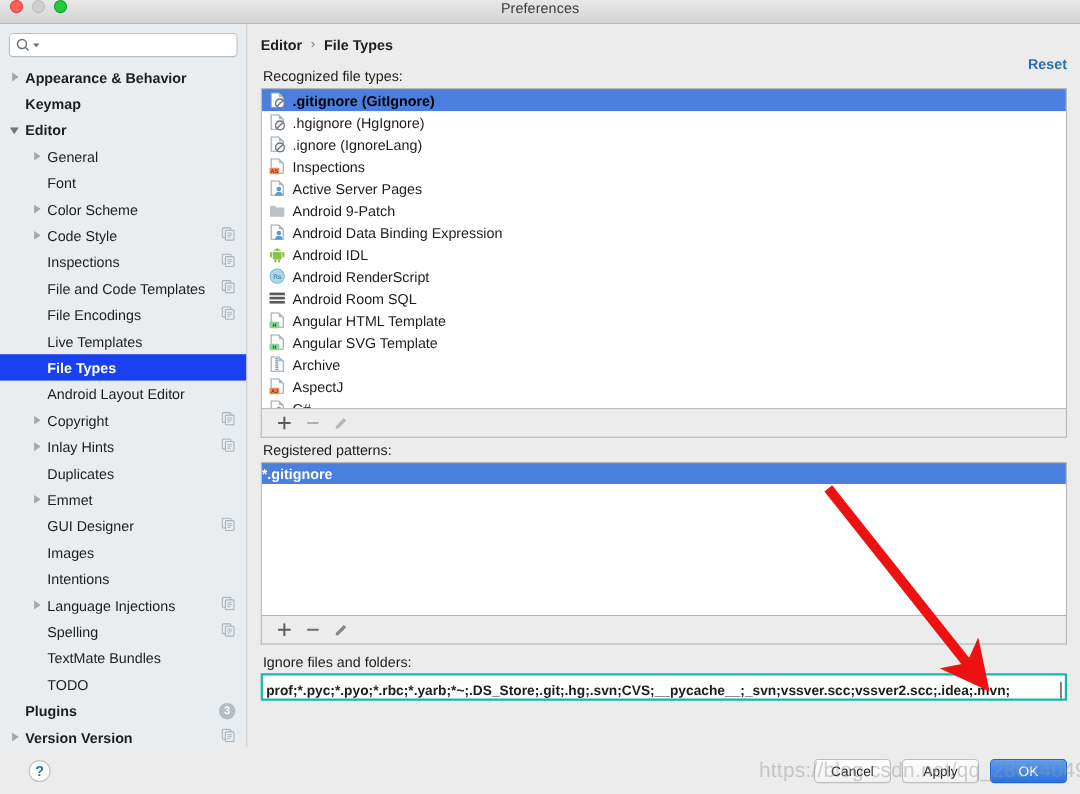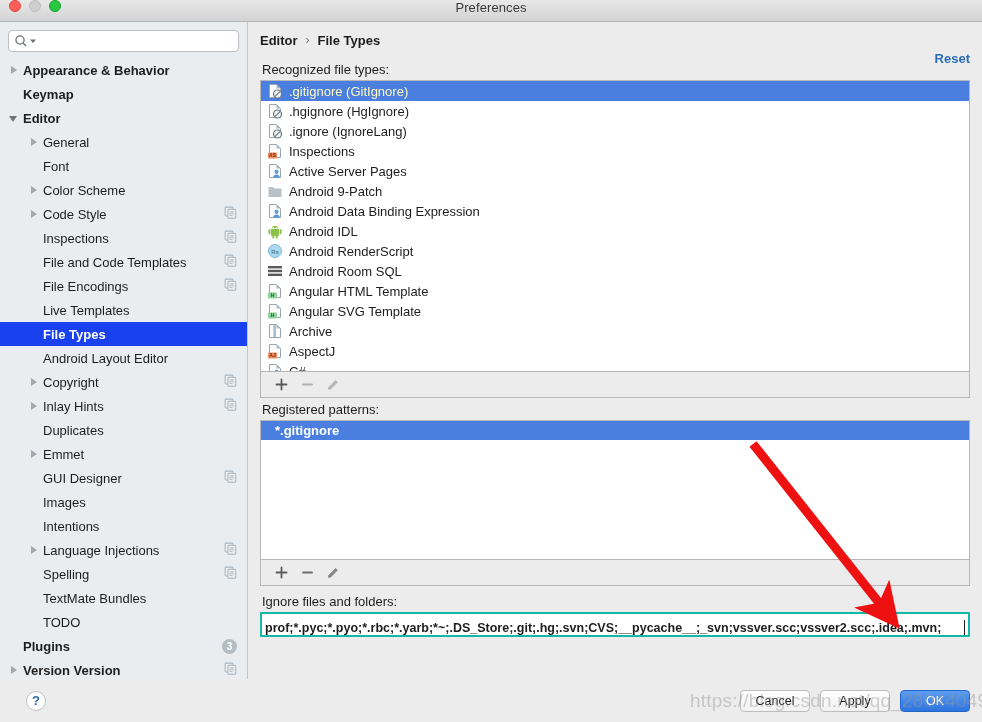--- a/index.html
+++ b/index.html
@@ -30,21 +30,21 @@
   .dot { width:12px; height:12px; border-radius:50%; }
   .dot.red { background:#ff5f57; border:1px solid #e0443e; }
   .dot.yellow { background:#cfcfcf; border:1px solid #bcbcbc; }
   .dot.green { background:#28c840; border:1px solid #13a326; }
 
   
   #body-wrap { display:flex; height: 657px; width:100%; }
 
   
   #sidebar {
-    width: 248px; background:#e9edf0;
+    width: 225px; background:#e9edf0;
     border-right:1px solid #c6c6c6;
     padding-top: 6px;
     position: relative;
     overflow: hidden;
   }
   #search-box-wrap { padding: 2px 8px 6px 8px; }
   #search-box {
     height: 22px; background:#fff; border:1px solid #b9bfc4; border-radius:4px;
     display:flex; align-items:center; padding: 0 5px; gap: 2px;
   }
@@ -101,38 +101,38 @@
   .section-label { font-size:13px; color:#1d1d1d; margin: 4px 0 3px 2px; }
 
   .list-panel {
     background:#fff; border:1px solid #b6b6b6;
     height: 292px; overflow:hidden; position:relative;
   }
   .list-row {
     height:20px; display:flex; align-items:center; gap:6px;
     padding-left:6px; font-size:13px; color:#1d1d1d; white-space:nowrap;
   }
-  .list-row.selected { background:#4a7fe0; color:#fef9c3; font-weight:normal; }
+  .list-row.selected { background:#4a7fe0; color:#000000; font-weight:bold; }
   .list-row .ic { width:16px; height:16px; flex:0 0 16px; }
 
   .toolbar {
     height:26px; background:#ececec; border:1px solid #b6b6b6; border-top:none;
     display:flex; align-items:center; gap:2px; padding-left:8px;
   }
   .tb-btn {
     width:24px; height:22px; display:flex; align-items:center; justify-content:center;
     cursor:default;
   }
 
   .pat-panel {
     background:#fff; border:1px solid #b6b6b6;
     height: 140px; overflow:hidden;
   }
   .pat-row {
-    height:19px; display:flex; align-items:center; padding-left:14px;
+    height:19px; display:flex; align-items:center; padding-left:0;
     font-size:13px; color:#1d1d1d;
   }
   .pat-row.selected { background:#4a7fe0; color:#fff; font-weight:bold; }
 
   #ignore-field {
     height:25px; border:2px solid #14b8a6; background:#fff;
     display:flex; align-items:flex-end; padding: 0 3px;
     position: relative; border-radius:1px;font-weight:bold;
   }
   #ignore-text {

